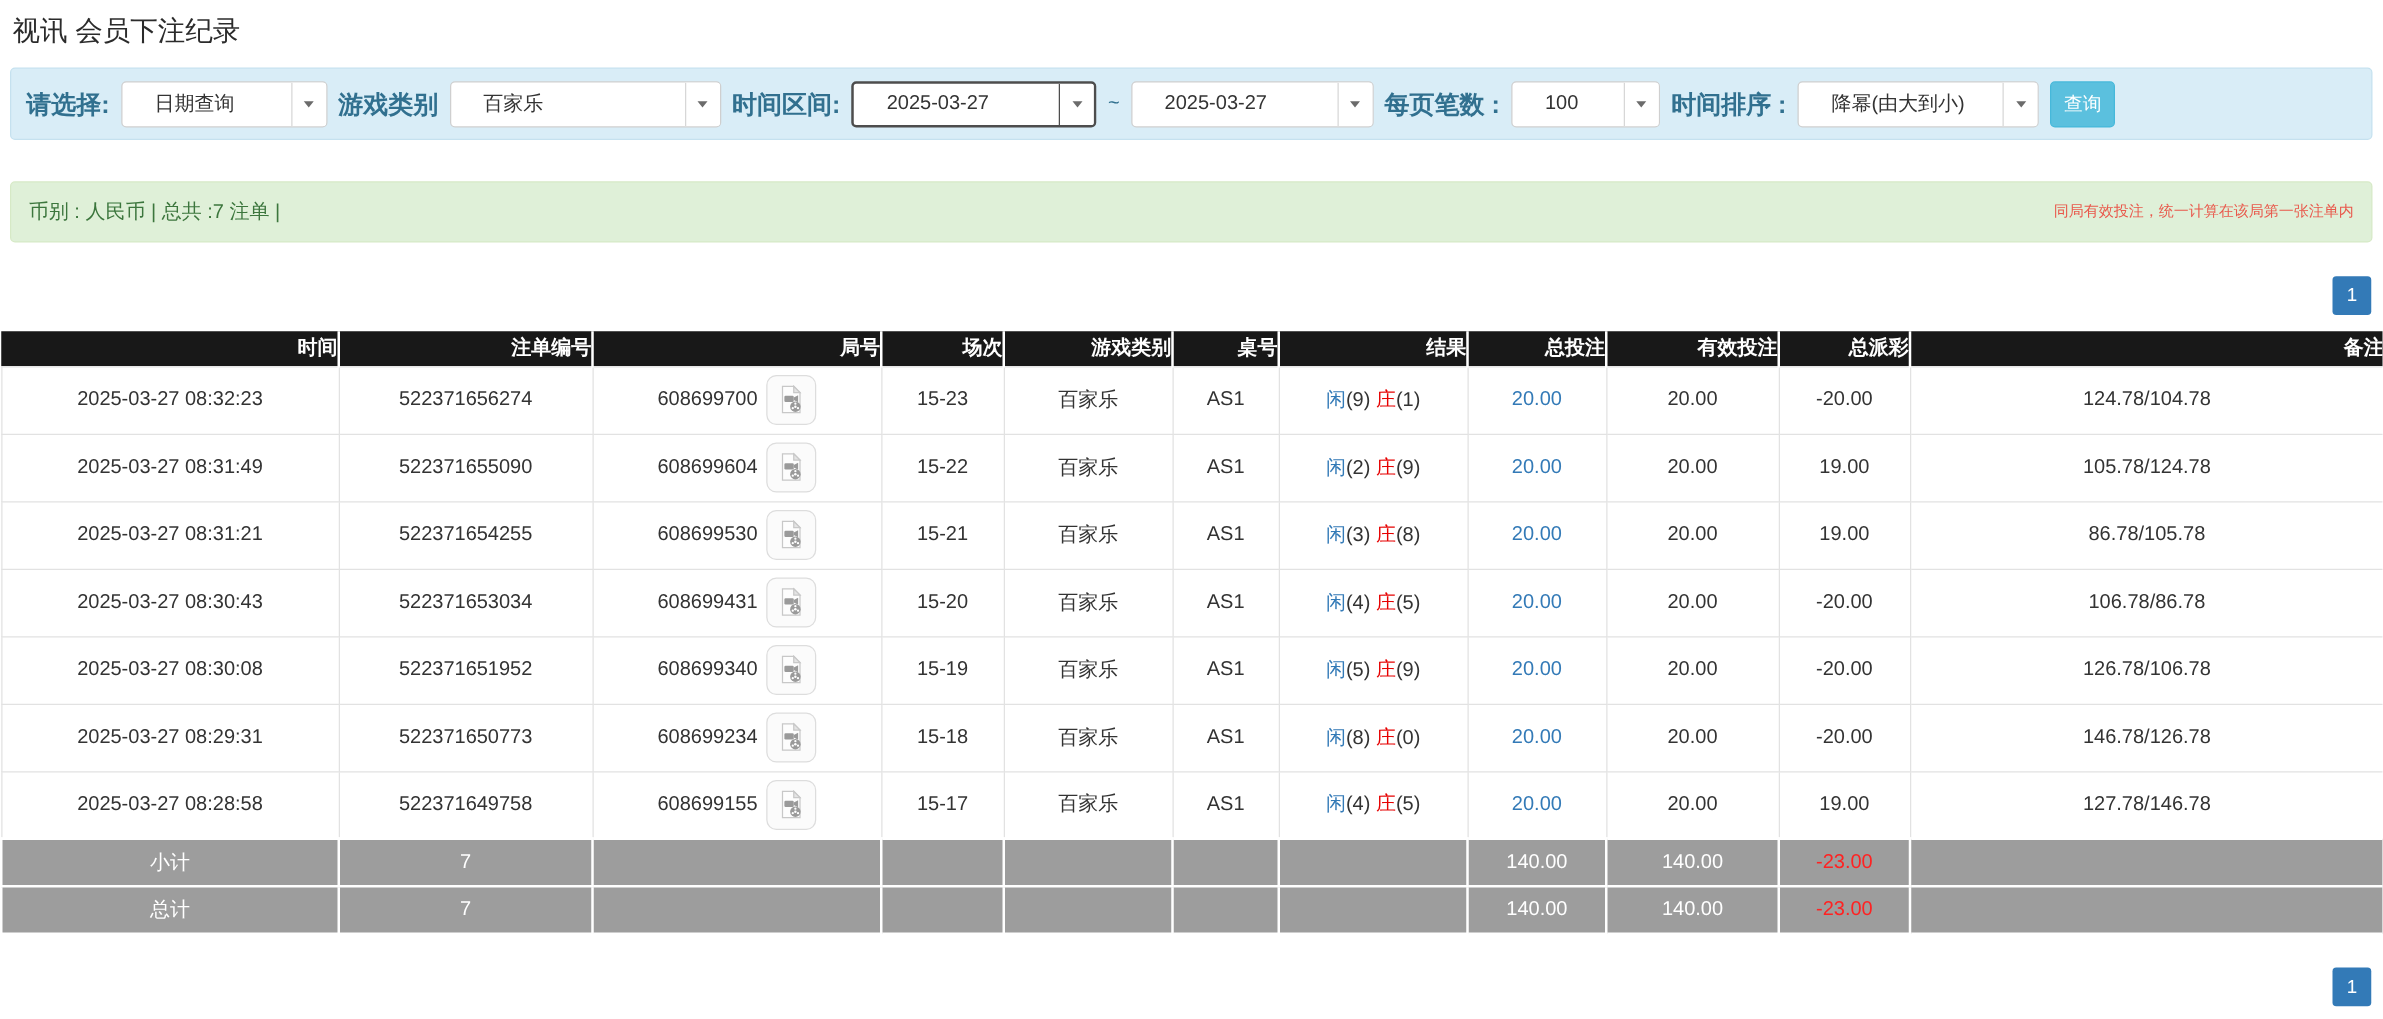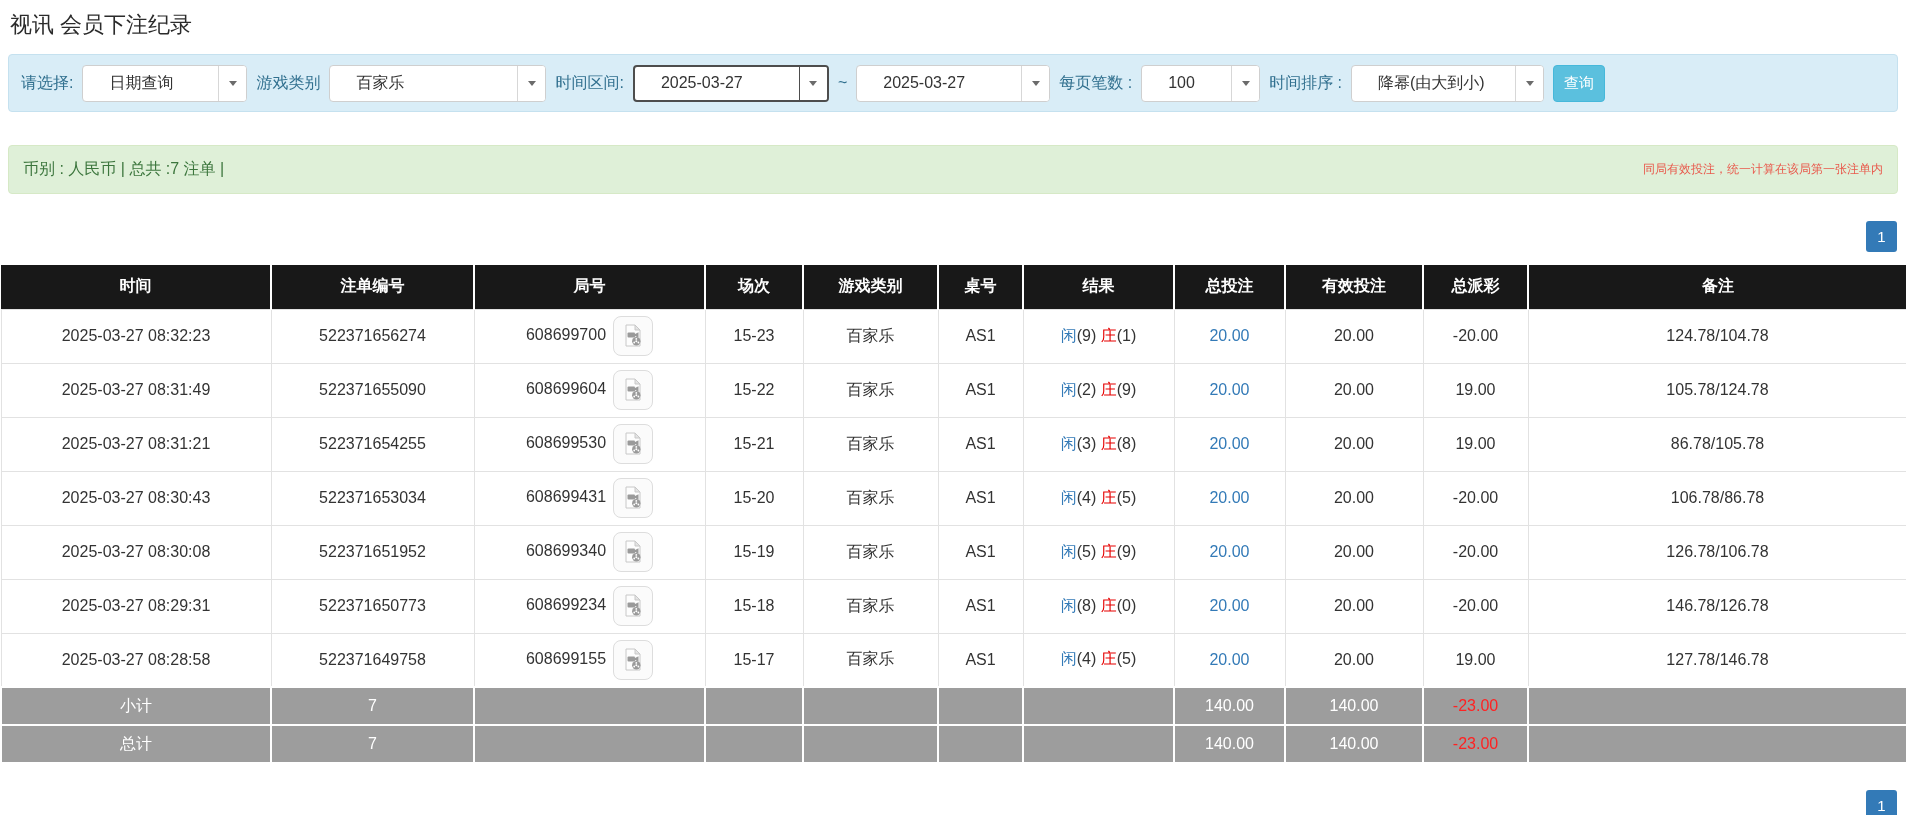--- a/index.html
+++ b/index.html
@@ -4,21 +4,21 @@
 <style>
   * { margin:0; padding:0; box-sizing:border-box; }
   html,body { width:1906px; height:815px; background:#fff; overflow:hidden;
     font-family:"Liberation Sans","DejaVu Sans",sans-serif; }
 
   .page-title { font-size:22px; font-weight:500; color:#2b2b2b; margin:10px 8px 0 10px; }
 
   
   .filter-bar { margin:14px 8px 0; height:58px; background:#d9edf7; border:1px solid #c5e1ef;
     border-radius:4px; display:flex; align-items:center; padding:0 12px; gap:9px; }
-  .flabel { color:#31708f; font-weight:normal; font-size:16px; white-space:nowrap; }
+  .flabel { color:#31708f; font-weight:bold; font-size:20px; white-space:nowrap; }
   .combo { display:inline-flex; align-items:stretch; background:#fff; border:1px solid #cfcfcf;
     border-radius:4px; height:37px; overflow:hidden; cursor:pointer; }
   .combo-text { flex:1; display:flex; align-items:center; padding:0 26px; font-size:16px; color:#333;
     white-space:nowrap; }
   .combo-arrow { width:28px; border-left:1px solid #d7d7d7; display:flex; align-items:center;
     justify-content:center; background:#fff; }
   .tri { width:0; height:0; border-left:4px solid transparent; border-right:4px solid transparent;
     border-top:5px solid #6b6b6b; }
   .combo.focused { border:2px solid #4d4d4d; }
   .combo.focused .combo-arrow { border-left:1px solid #4d4d4d; }
@@ -34,22 +34,22 @@
   .summary-right { color:#e9594c; font-size:12px; }
 
   
   .pagination { text-align:right; margin:27px 9px 13px; }
   .pagination.bottom { margin:26px 9px 0; }
   .page-btn { display:inline-block; min-width:31px; height:31px; line-height:31px; text-align:center;
     background:#337ab7; color:#fff; font-size:15px; border-radius:3px; text-decoration:none; cursor:pointer; }
 
   
   table { width:1906px; border-collapse:collapse; table-layout:fixed; }
-  thead th { background:#181818; color:#fff; font-weight:bold; font-size:16px; height:44px;
-    border-right:2px solid #fff; }
+  thead th { background:#181818; color:#fff; font-weight:bold; font-size:16px; height:28px;
+    border-right:2px solid #fff;text-align:right; }
   thead th:last-child { border-right:none; }
   tbody.rows td { height:54px; text-align:center; border:1px solid #e2e2e2; font-size:16px;
     color:#333; background:#fff; }
   .res-player { color:#337ab7; }
   .res-banker { color:#e60000; }
   .res-num { color:#333; }
   .bet-link { color:#337ab7; text-decoration:none; cursor:pointer; }
   td.neg, .neg { color:#f21111; }
   .video-btn { display:inline-flex; align-items:center; justify-content:center; width:40px; height:40px;
     background:#fbfbfb; border:1px solid #ddd; border-radius:8px; margin-left:7px; vertical-align:middle;

